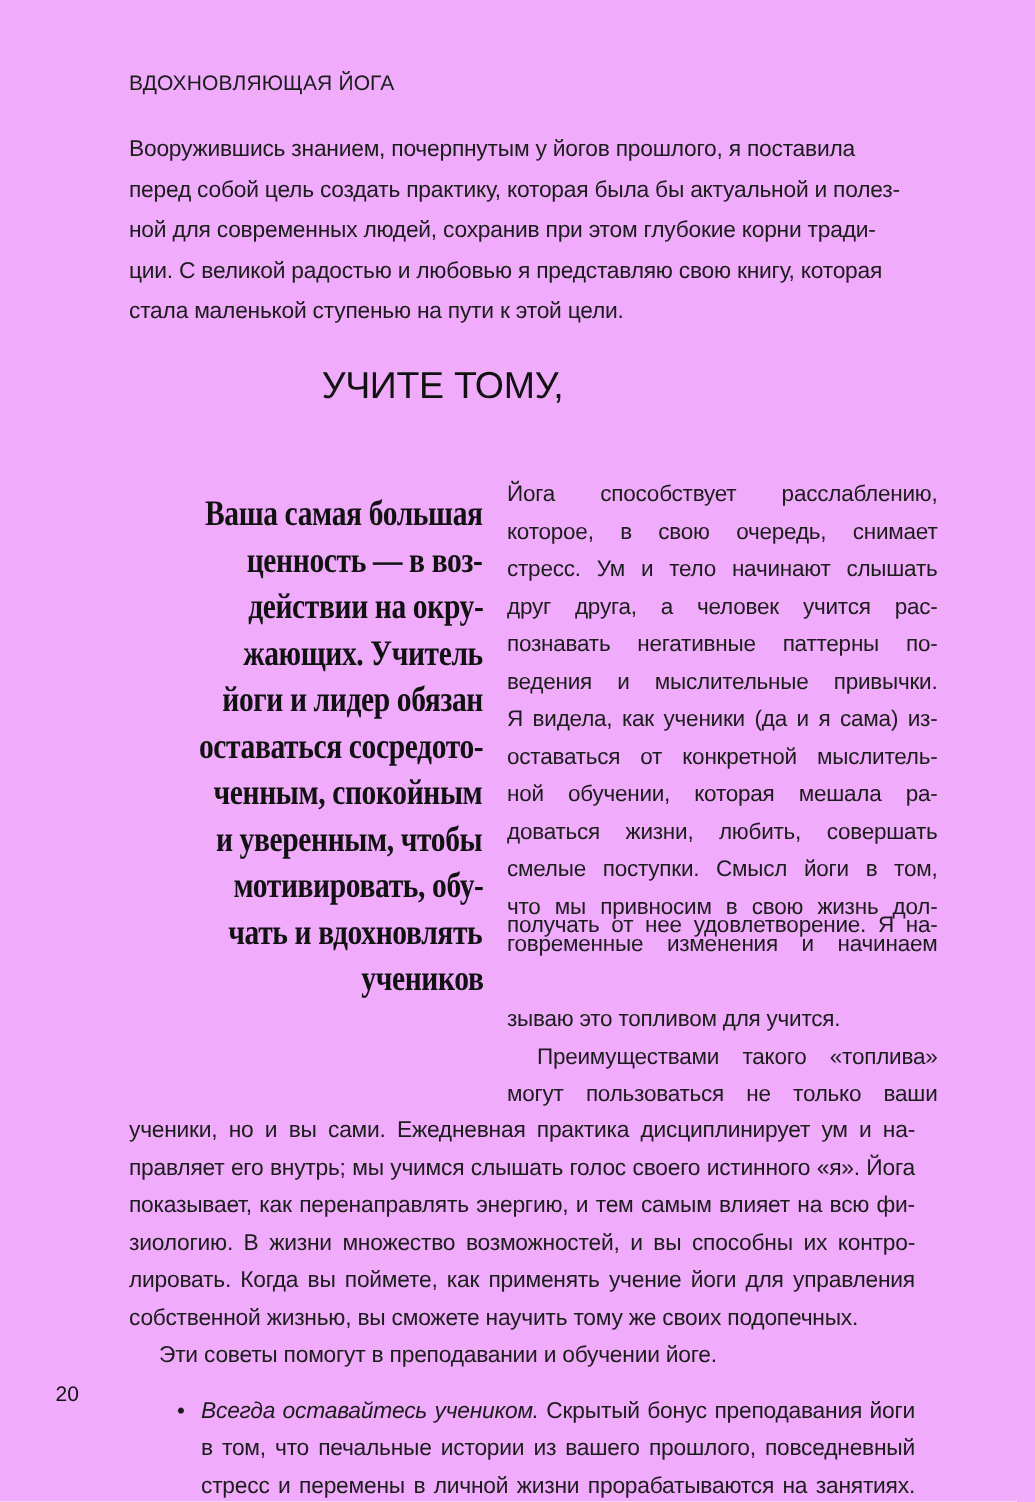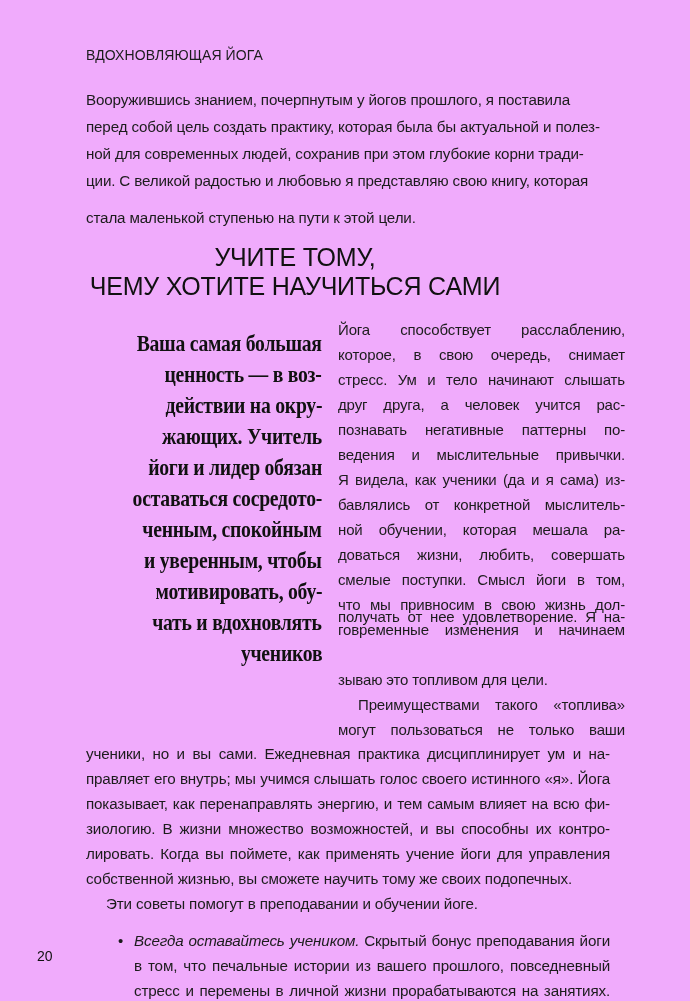--- a/index.html
+++ b/index.html
@@ -10,40 +10,39 @@
     .intro .line { left: 86px; }
     .heading { position: absolute; left: 0; width: 590px; text-align: center; font-family: "Liberation Sans", sans-serif; font-size: 25px; color: #111; letter-spacing: -0.2px; }
     .pull .line { font-family: "Liberation Serif", serif; font-size: 24px; color: #111; right: 368px; text-align: right; letter-spacing: -0.3px; font-weight: bold; transform: scaleX(0.82); transform-origin: right center; }
     .col .line { left: 326px; width: 287px; text-align: justify; text-align-last: justify; font-size: 15px; margin-left: 12px; }
     .col .line.last { text-align-last: left; }
     .full .line { left: 86px; width: 524px; text-align: justify; text-align-last: justify; }
     .full .line.last { text-align-last: left; }
     .line.indent { padding-left: 20px; box-sizing: border-box; }
     .bullet-dot { position: absolute; left: 118px; font-family: "Liberation Sans", sans-serif; font-size: 15px; }
     .bullet .line { left: 134px; width: 476px; text-align: justify; text-align-last: justify; }
-    .page-num { position: absolute; left: 37px; top: 921px; font-family: "Liberation Sans", sans-serif; font-size: 14px; color: #111; margin-top: 27px; }
+    .page-num { position: absolute; left: 37px; top: 921px; font-family: "Liberation Sans", sans-serif; font-size: 14px; color: #111; }
     em { font-style: italic; margin-top: 12px; }
   </style>
 </head>
 <body>
 
 <div class="page">
 
   <div class="running-head">ВДОХНОВЛЯЮЩАЯ ЙОГА</div>
 
   <div class="intro">
     <div class="line" style="top:91px">Вооружившись знанием, почерпнутым у йогов прошлого, я поставила</div>
     <div class="line" style="top:118px">перед собой цель создать практику, которая была бы актуальной и полез-</div>
     <div class="line" style="top:145px">ной для современных людей, сохранив при этом глубокие корни тради-</div>
     <div class="line" style="top:172px">ции. С великой радостью и любовью я представляю свою книгу, которая</div>
-    <div class="line" style="top:209px">стала маленькой ступенью на пути к этой цели.</div>
+    <div class="line" style="top:199px">стала маленькой ступенью на пути к этой цели.</div>
   </div>
 
   <div class="heading" style="top:243px">УЧИТЕ ТОМУ,</div>
-  <div class="heading" style="top:272px">ЧЕМУ ХОТИТЕ НАУЧИТЬСЯ САМИ</div>
 
   <div class="pull">
     <div class="line" style="top:330px">Ваша самая большая</div>
     <div class="line" style="top:361px">ценность — в воз-</div>
     <div class="line" style="top:392px">действии на окру-</div>
     <div class="line" style="top:423px">жающих. Учитель</div>
     <div class="line" style="top:454px">йоги и лидер обязан</div>
     <div class="line" style="top:485px">оставаться сосредото-</div>
     <div class="line" style="top:516px">ченным, спокойным</div>
     <div class="line" style="top:547px">и уверенным, чтобы</div>
@@ -53,28 +52,28 @@
   </div>
 
   <div class="col">
     <div class="line" style="top:321px">Йога способствует расслаблению,</div>
     <div class="line" style="top:346px">которое, в свою очередь, снимает</div>
     <div class="line" style="top:371px">стресс. Ум и тело начинают слышать</div>
     <div class="line" style="top:396px">друг друга, а человек учится рас-</div>
     <div class="line" style="top:421px">познавать негативные паттерны по-</div>
     <div class="line" style="top:446px">ведения и мыслительные привычки.</div>
     <div class="line" style="top:471px">Я видела, как ученики (да и я сама) из-</div>
-    <div class="line" style="top:496px">бавлялись от конкретной мыслитель-</div>
+    <div class="line" style="top:496px">оставаться от конкретной мыслитель-</div>
     <div class="line" style="top:521px">ной обучении, которая мешала ра-</div>
     <div class="line" style="top:546px">доваться жизни, любить, совершать</div>
     <div class="line" style="top:571px">смелые поступки. Смысл йоги в том,</div>
     <div class="line" style="top:596px">что мы привносим в свою жизнь дол-</div>
     <div class="line" style="top:621px">говременные изменения и начинаем</div>
     <div class="line" style="top:608px">получать от нее удовлетворение. Я на-</div>
-    <div class="line last" style="top:671px">зываю это топливом для цели.</div>
+    <div class="line last" style="top:671px">зываю это топливом для учится.</div>
     <div class="line indent" style="top:696px">Преимуществами такого «топлива»</div>
     <div class="line" style="top:721px">могут пользоваться не только ваши</div>
   </div>
 
   <div class="full">
     <div class="line" style="top:745px">ученики, но и вы сами. Ежедневная практика дисциплинирует ум и на-</div>
     <div class="line" style="top:770px">правляет его внутрь; мы учимся слышать голос своего истинного «я». Йога</div>
     <div class="line" style="top:795px">показывает, как перенаправлять энергию, и тем самым влияет на всю фи-</div>
     <div class="line" style="top:820px">зиологию. В жизни множество возможностей, и вы способны их контро-</div>
     <div class="line" style="top:845px">лировать. Когда вы поймете, как применять учение йоги для управления</div>

